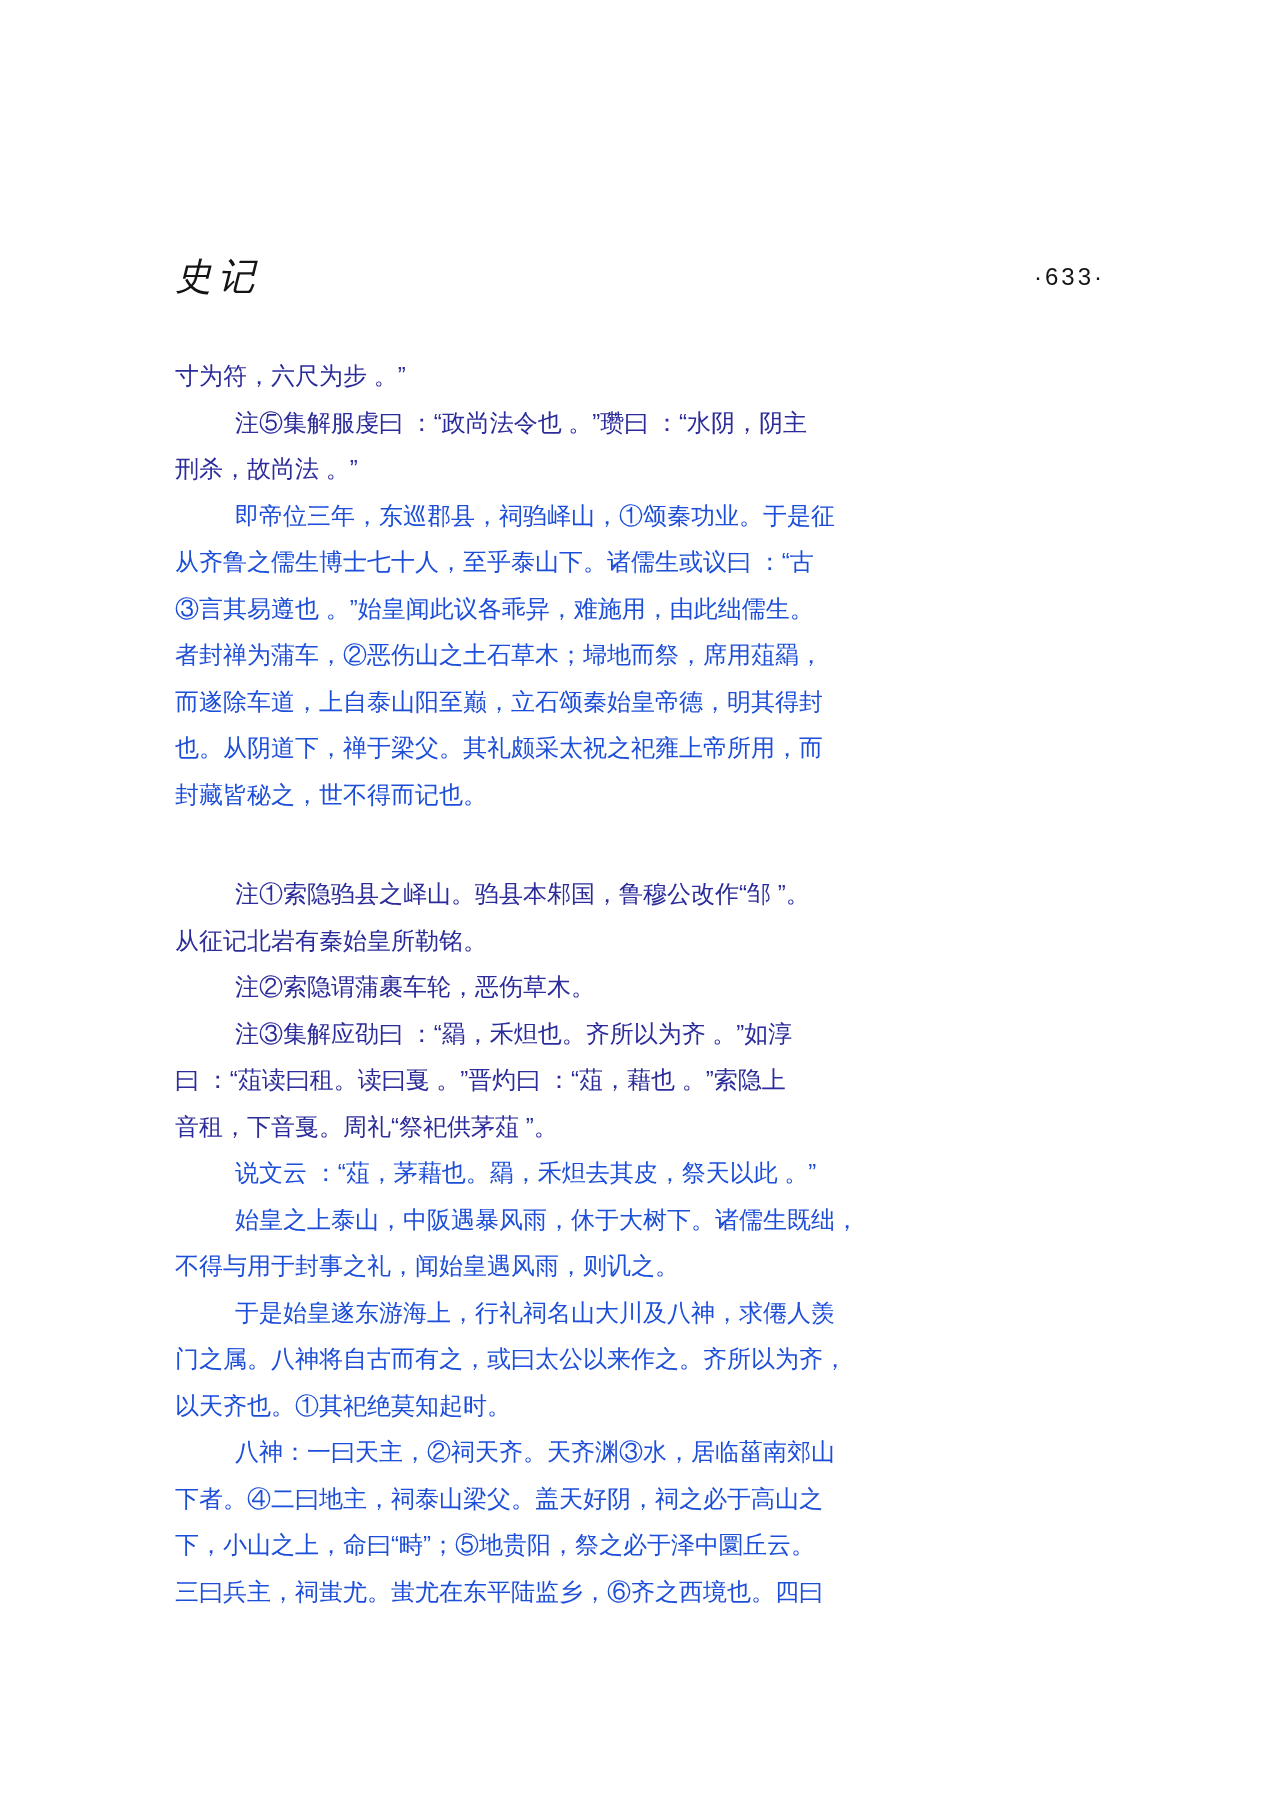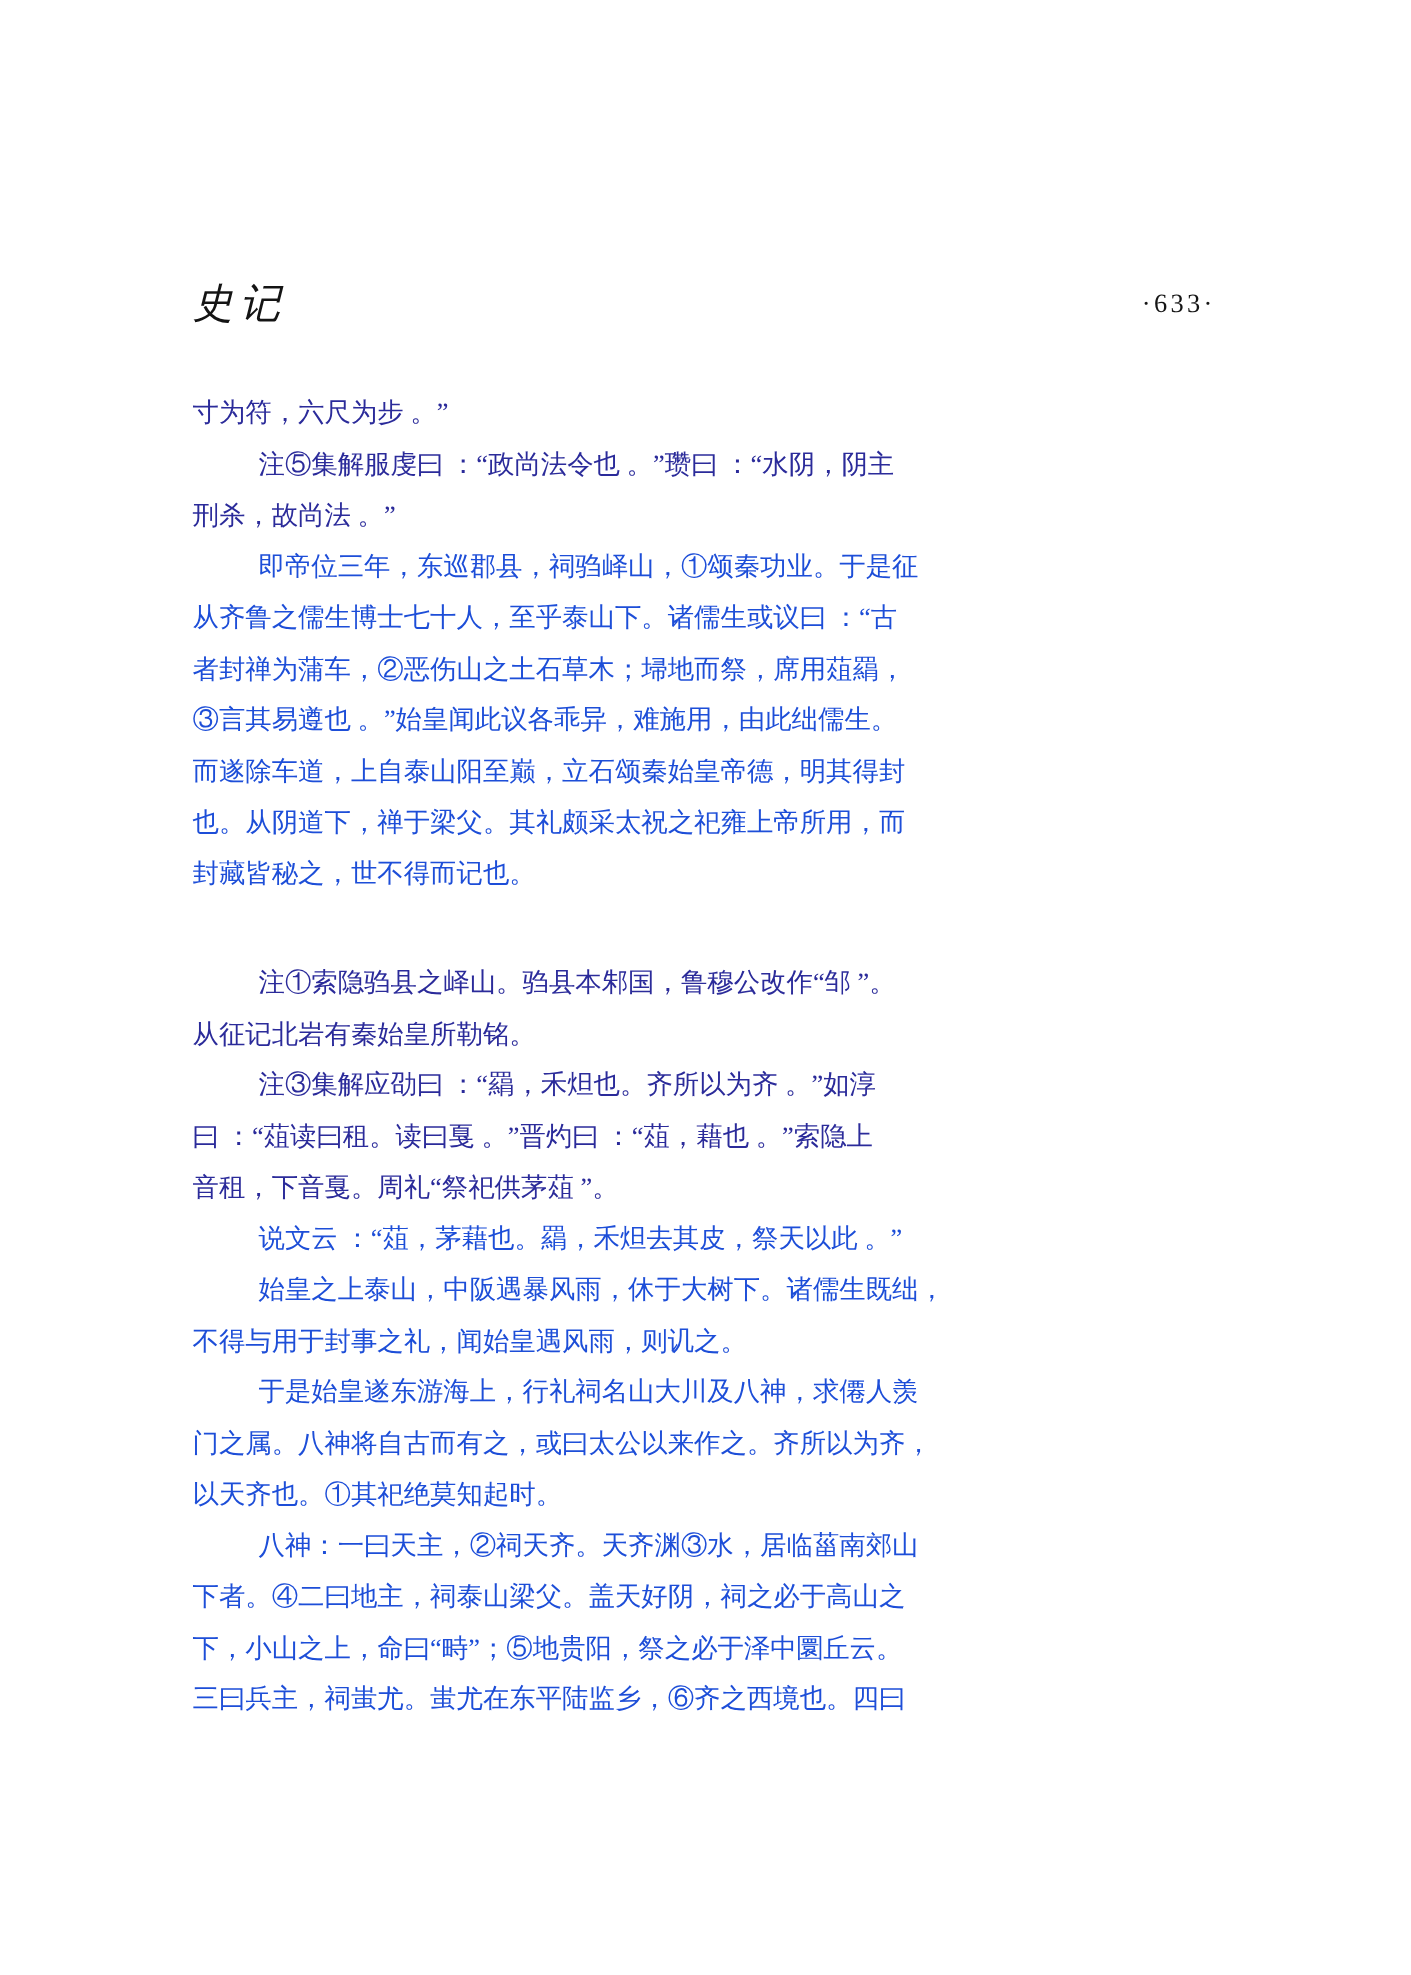--- a/index.html
+++ b/index.html
@@ -6,21 +6,21 @@
     margin: 0;
     padding: 0;
     background: #ffffff;
   }
   .page {
     position: relative;
     width: 1283px;
     height: 1795px;
     background: #ffffff;
     overflow: hidden;
-    font-family: Liberation Serif, serif;
+    font-family: Liberation Sans, sans-serif;
   }
   .header {
     position: absolute;
     left: 175px;
     right: 178px;
     top: 255px;
     display: flex;
     justify-content: space-between;
     align-items: flex-end;
   }
@@ -64,27 +64,28 @@
     <div class="page-number">·633·</div>
   </div>
 
   <div class="body-text">
 
   <div class="line blue">寸为符，六尺为步 。”</div>
       <div class="line blue indent">注⑤集解服虔曰 ：“政尚法令也 。”瓒曰 ：“水阴，阴主</div>
       <div class="line blue">刑杀，故尚法 。”</div>
       <div class="line black indent">即帝位三年，东巡郡县，祠驺峄山，①颂秦功业。于是征</div>
       <div class="line black">从齐鲁之儒生博士七十人，至乎泰山下。诸儒生或议曰 ：“古</div>
+      <div class="line black">③言其易遵也 。”始皇闻此议各乖异，难施用，由此绌儒生。</div>
       <div class="line black">者封禅为蒲车，②恶伤山之土石草木；埽地而祭，席用葅羂，</div>
-      <div class="line black">③言其易遵也 。”始皇闻此议各乖异，难施用，由此绌儒生。</div>
       <div class="line black">而遂除车道，上自泰山阳至巅，立石颂秦始皇帝德，明其得封</div>
       <div class="line black">也。从阴道下，禅于梁父。其礼颇采太祝之祀雍上帝所用，而</div>
       <div class="line black">封藏皆秘之，世不得而记也。</div>
       <div class="line blue indent gap">注①索隐驺县之峄山。驺县本邾国，鲁穆公改作“邹 ”。</div>
       <div class="line blue">从征记北岩有秦始皇所勒铭。</div>
+      <div class="line blue indent">注②索隐谓蒲裹车轮，恶伤草木。</div>
       <div class="line blue indent">注③集解应劭曰 ：“羂，禾炟也。齐所以为齐 。”如淳</div>
       <div class="line blue">曰 ：“葅读曰租。读曰戛 。”晋灼曰 ：“葅，藉也 。”索隐上</div>
       <div class="line blue">音租，下音戛。周礼“祭祀供茅葅 ”。</div>
       <div class="line black indent">说文云 ：“葅，茅藉也。羂，禾炟去其皮，祭天以此 。”</div>
       <div class="line black indent">始皇之上泰山，中阪遇暴风雨，休于大树下。诸儒生既绌，</div>
       <div class="line black">不得与用于封事之礼，闻始皇遇风雨，则讥之。</div>
       <div class="line black indent">于是始皇遂东游海上，行礼祠名山大川及八神，求僊人羡</div>
       <div class="line black">门之属。八神将自古而有之，或曰太公以来作之。齐所以为齐，</div>
       <div class="line black">以天齐也。①其祀绝莫知起时。</div>
       <div class="line black indent">八神：一曰天主，②祠天齐。天齐渊③水，居临菑南郊山</div>

